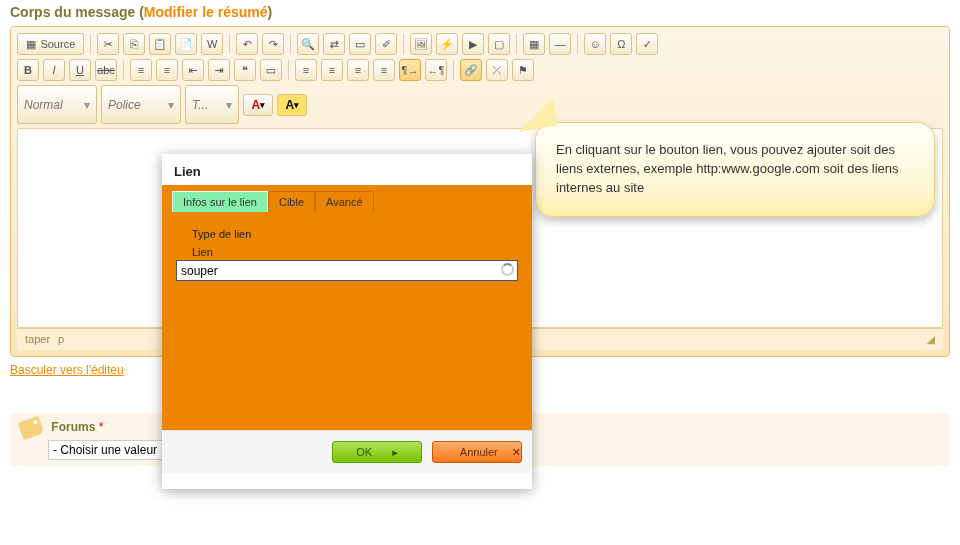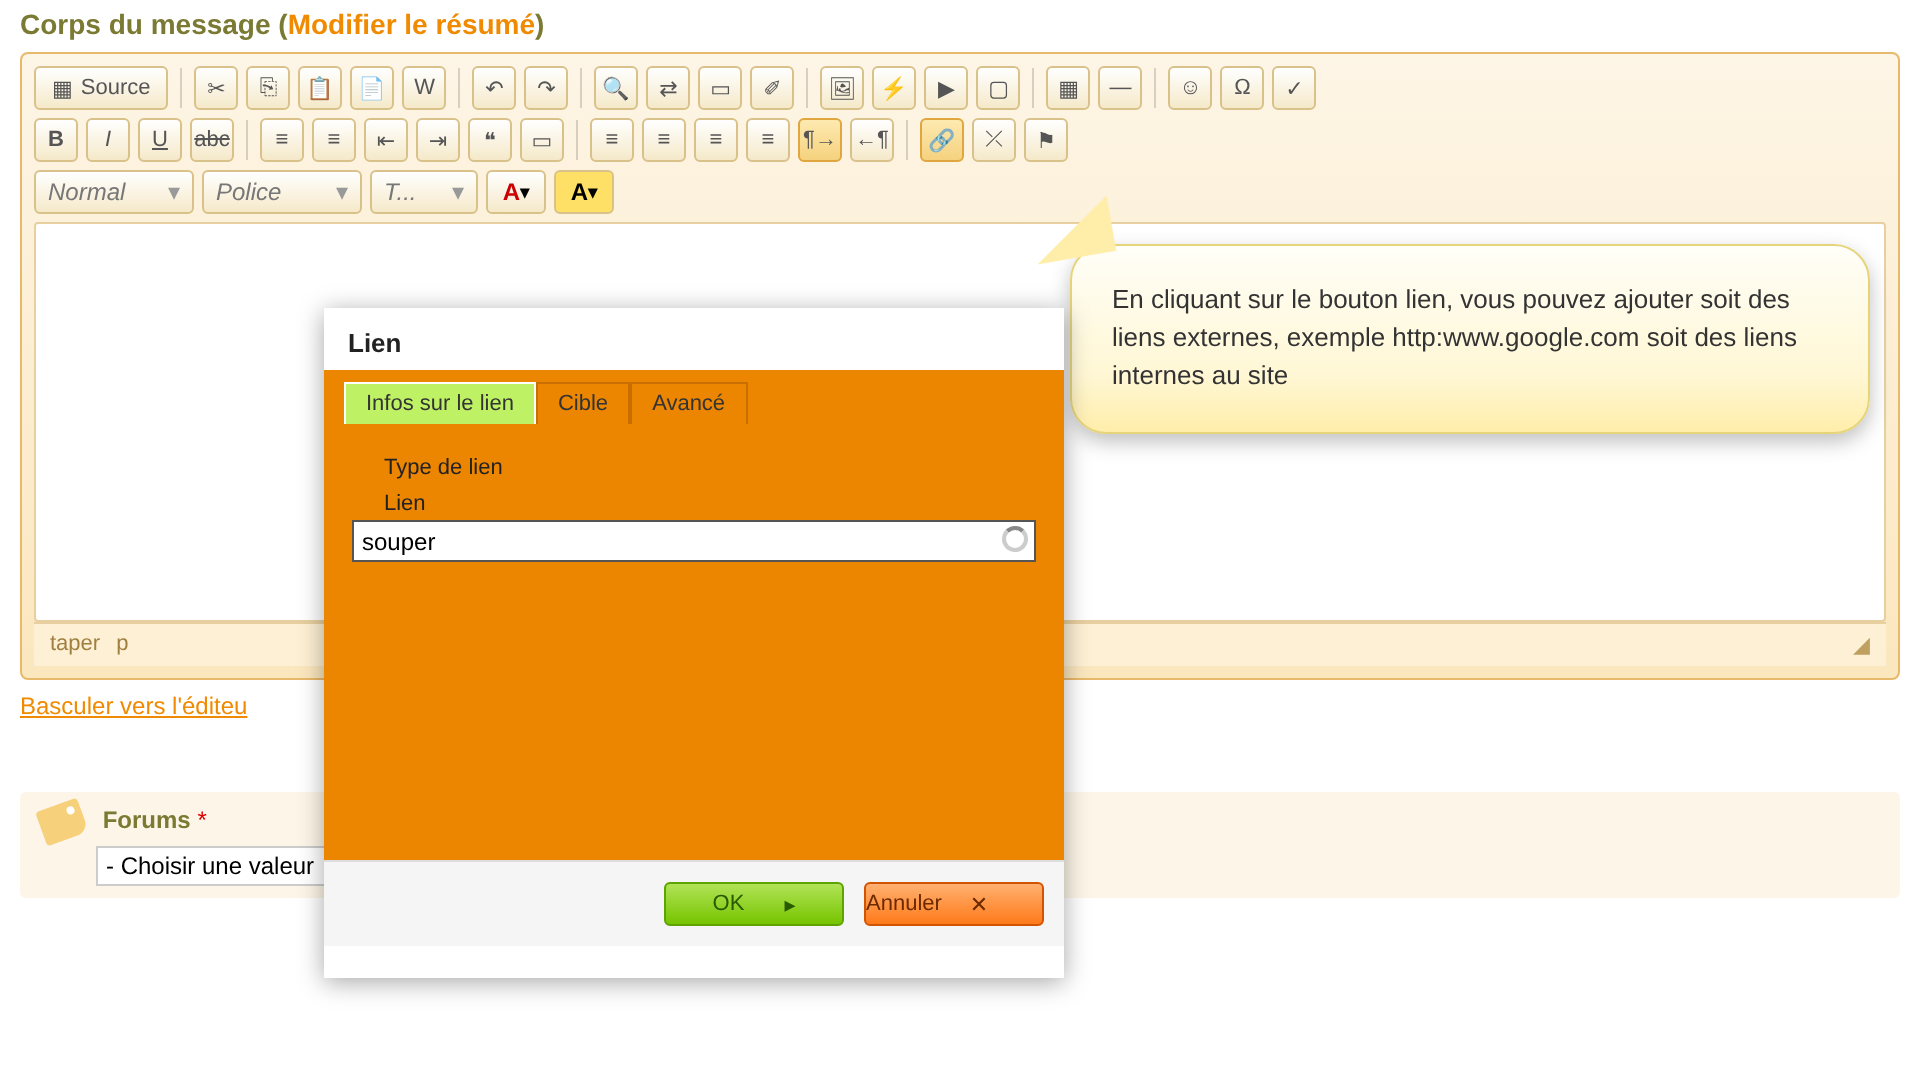--- a/index.html
+++ b/index.html
@@ -5,48 +5,48 @@
 *{box-sizing:border-box;margin:0;padding:0}
 body{font-family:Arial,Helvetica,sans-serif;font-size:12px;background:#fff;width:960px;height:545px;position:relative;overflow:hidden;padding:0 10px}
 .header-label{color:#7a7a33;font-weight:bold;font-size:14px;padding:4px 0 6px}
 .header-label a{color:#f08a00;text-decoration:none}
 .editor-box{border:1px solid #e8b96a;background:linear-gradient(#fdf5e6,#fbe7be);border-radius:4px;padding:6px;position:relative}
 .toolbar-row{display:flex;gap:4px;align-items:center;margin-bottom:4px;flex-wrap:wrap}
 .sep{width:1px;height:20px;background:rgba(0,0,0,.15);margin:0 2px}
 .btn{width:22px;height:22px;border:1px solid #d9c28a;background:linear-gradient(#fff,#f5e9c9);border-radius:3px;display:flex;align-items:center;justify-content:center;font-size:11px;color:#555;cursor:pointer}
 .btn.wide{width:auto;padding:0 8px;display:flex;gap:4px}
 .btn.on{background:linear-gradient(#fde9b0,#f5d27e);border-color:#e0a640}
-.select{height:22px;width:70px;border:1px solid #d9c28a;background:linear-gradient(#fff,#f5e9c9);border-radius:3px;display:flex;align-items:center;padding:0 6px;font-style:italic;color:#777;cursor:pointer;justify-content:space-between}
+.select{height:39px;width:70px;border:1px solid #d9c28a;background:linear-gradient(#fff,#f5e9c9);border-radius:3px;display:flex;align-items:center;padding:0 6px;font-style:italic;color:#777;cursor:pointer;justify-content:space-between}
 .select .caret{font-style:normal;color:#999}
 .colorbtn{width:30px;height:22px;border:1px solid #d9c28a;background:linear-gradient(#fff,#f5e9c9);border-radius:3px;display:flex;align-items:center;justify-content:center;font-weight:bold;cursor:pointer}
 .editor-area{background:#fff;border:1px solid #e8cfa0;min-height:200px;margin-top:4px;border-radius:2px;position:relative}
 .status{display:flex;gap:8px;padding:4px 8px;color:#a08040;font-size:11px;border-top:1px solid #e8cfa0;background:#fdf0d4}
 .status .resize{margin-left:auto;color:#c0a060}
 .switch-link{color:#f08a00;padding:6px 0;display:inline-block}
 .forums-row{margin-top:30px;padding:6px 10px;background:#fdf6e8;border-radius:3px}
 .forums-row .tag{display:inline-block;width:22px;height:18px;background:#f6d07a;border-radius:2px 2px 6px 2px;transform:rotate(-20deg);margin-right:6px;vertical-align:middle;position:relative}
 .forums-row .tag:before{content:"";position:absolute;right:3px;top:3px;width:4px;height:4px;background:#fff;border-radius:50%}
 .forums-label{color:#7a7a33;font-weight:bold;font-size:12px}
 .req{color:#d00}
 .forums-select{display:block;margin:3px 0 0 28px;width:300px;padding:2px 4px;border:1px solid #ccc;background:#fff}
 .dialog{position:absolute;left:162px;top:154px;width:370px;height:335px;background:#fff;box-shadow:0 2px 12px rgba(0,0,0,.35);z-index:100}
 .dlg-title{padding:10px 12px 6px;font-weight:bold;font-size:13px;color:#222}
 .dlg-body{background:#ec8500;padding:0 0 0 0}
 .dlg-tabs{display:flex;background:#ec8500;padding:6px 10px 0;gap:0}
 .dlg-tab{padding:4px 10px;border:1px solid #c96e00;border-bottom:none;color:#333;font-size:11px;cursor:pointer;background:#ec8500}
-.dlg-tab.active{background:#bef264;border-color:#fff}
+.dlg-tab.active{background:#86efac;border-color:#fff}
 .dlg-form{background:#ec8500;padding:10px 14px 14px;color:#222;font-size:11px}
 .dlg-form label{display:block;margin:6px 16px 2px;color:#222}
 .dlg-input{width:100%;background:#fff;border:1px solid #555;padding:3px 4px;font-size:12px;height:21px}
 .dlg-select{width:245px;background:#fff;border:1px solid #555;height:20px;font-size:11px;padding:1px}
 .dlg-inputwrap{position:relative}
 .spinner{position:absolute;right:4px;top:3px;width:13px;height:13px;border:2px solid #ccc;border-top-color:#888;border-radius:50%}
 .dlg-footer{display:flex;gap:10px;justify-content:flex-end;padding:10px;background:#f5f5f5;border-top:1px solid #ddd;position:absolute;bottom:16px;left:0;right:0}
 .okbtn{width:90px;height:22px;background:linear-gradient(#b1e356,#76c400);border:1px solid #5ea300;border-radius:3px;color:#2a5a00;font-size:11px;cursor:pointer;display:flex;align-items:center;justify-content:center;gap:20px}
-.cancelbtn{width:90px;height:22px;background:linear-gradient(#ffb070,#ff7a1a);border:1px solid #d35400;border-radius:3px;color:#6b2a00;font-size:11px;cursor:pointer;display:flex;align-items:center;justify-content:flex-start;gap:14px}
+.cancelbtn{width:90px;height:22px;background:linear-gradient(#ffb070,#ff7a1a);border:1px solid #d35400;border-radius:3px;color:#6b2a00;font-size:11px;cursor:pointer;display:flex;align-items:center;justify-content:flex-end;gap:14px}
 .callout{position:absolute;background:linear-gradient(#fffef8,#fff7d4 70%,#ffeeaa);border:1px solid #e6d47b;border-radius:18px;padding:18px 20px;box-shadow:0 4px 10px rgba(0,0,0,.25);color:#333;font-size:13px;line-height:1.45}
 .callout.c1{left:535px;top:122px;width:400px}
 .callout.c2{left:195px;top:327px;width:305px}
 .callout-tail{position:absolute;width:0;height:0}
 .c1 .callout-tail{top:-22px;left:-20px;border-right:40px solid #ffeeaa;border-top:28px solid transparent;transform:rotate(-10deg)}
 .c2 .callout-tail{top:-18px;left:30px;border-right:30px solid transparent;border-bottom:26px solid #ffeeaa}
 </style>
 </head>
 <body>
 

